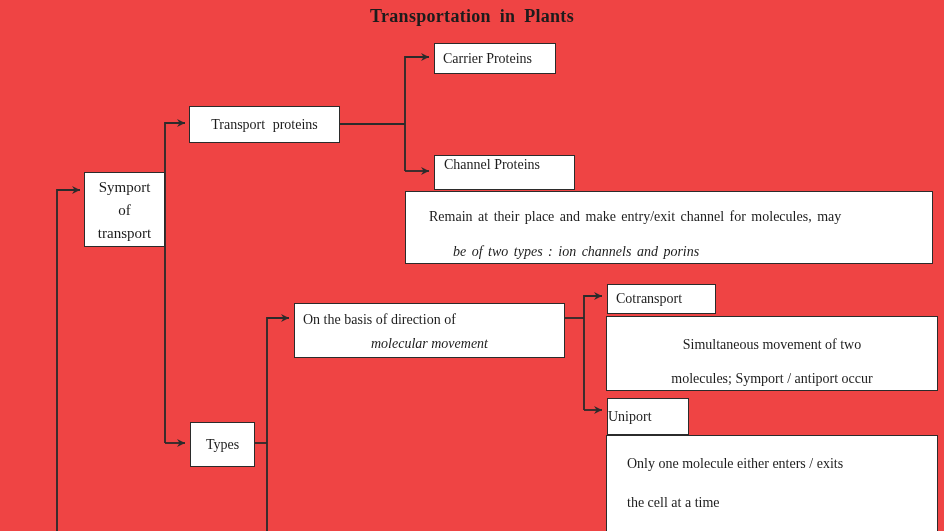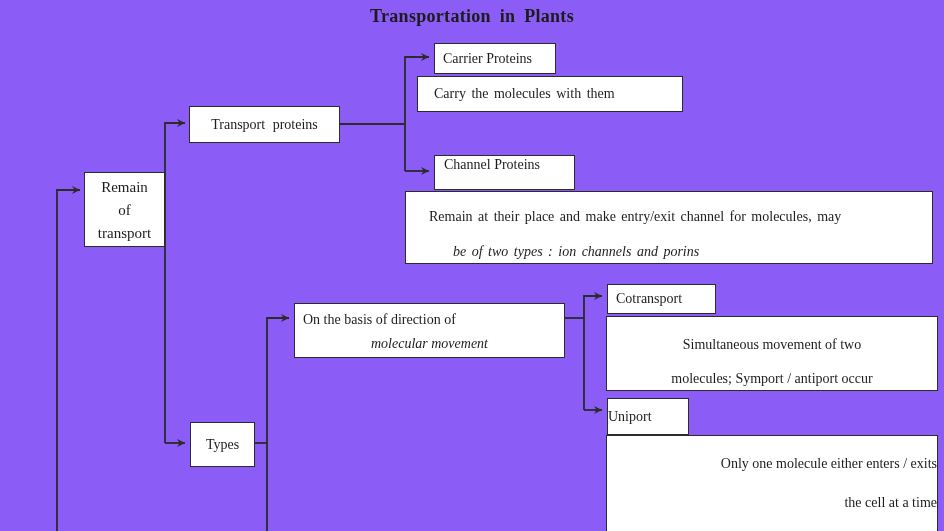--- a/index.html
+++ b/index.html
@@ -1,18 +1,18 @@
 <!DOCTYPE html>
 <html><head>
 <meta charset="utf-8">
 <style>
   html,body { margin:0; padding:0; background:#ffffff; }
   #stage {
     position:relative; width:944px; height:531px; overflow:hidden;
-    background:#8b5cf6; font-family:"Liberation Serif", serif; color:#1c1c1c;
+    background:#ef4444; font-family:"Liberation Serif", serif; color:#1c1c1c;
   }
   #connectors { position:absolute; left:0; top:0; width:944px; height:531px; }
   .title {
     position:absolute; left:0; top:6px; width:944px; text-align:center;
     font-size:18px; font-weight:bold; letter-spacing:0.3px; word-spacing:4px;
   }
   .box {
     position:absolute; box-sizing:border-box; border:1.6px solid #2b2b2b;
     background:#ffffff; font-size:14px; line-height:1.25;
   }
@@ -28,21 +28,21 @@
   .channel-desc .l1 { padding-left:23px; line-height:35px; }
   .channel-desc .l2 { padding-left:47px; line-height:35px;font-style:italic; }
   .types { left:190px; top:422px; width:65px; height:45px; display:flex; align-items:center; justify-content:center; }
   .basis { left:294px; top:303px; width:271px; height:55px; padding-top:4px; }
   .basis .l1 { padding-left:8px; line-height:24px; }
   .basis .l2 { text-align:center; line-height:24px;font-style:italic; }
   .cotransport { left:607px; top:284px; width:109px; height:30px; display:flex; align-items:center; padding-left:8px; }
   .cotransport-desc { left:606px; top:316px; width:332px; height:75px; padding-top:11px; text-align:center; }
   .cotransport-desc .line { line-height:34px; }
   .uniport { left:607px; top:398px; width:82px; height:37px; display:flex; align-items:center; padding-left:0; }
-  .uniport-desc { left:606px; top:435px; width:332px; height:97px; padding-top:8px; padding-left:1px;text-align:right; }
+  .uniport-desc { left:606px; top:435px; width:332px; height:97px; padding-top:8px; padding-left:20px; }
   .uniport-desc .line { line-height:39px; }
 </style>
 </head>
 <body>
 
 <div id="stage">
 
   <svg id="connectors" viewBox="0 0 944 531" fill="none">
     <defs>
       <marker id="arrow" markerWidth="10" markerHeight="10" refX="8" refY="5" orient="auto" markerUnits="userSpaceOnUse">
@@ -69,34 +69,31 @@
     <path d="M565,318 L584,318" stroke="#2b2b2b" stroke-width="1.8"></path>
 
     <path d="M584,410 L584,296 L602,296" stroke="#2b2b2b" stroke-width="1.8" marker-end="url(#arrow)"></path>
 
     <path d="M584,410 L602,410" stroke="#2b2b2b" stroke-width="1.8" marker-end="url(#arrow)"></path>
   </svg>
 
   <div class="title">Transportation in Plants</div>
 
   <div class="box methods">
-    <span class="line">Remain</span>
+    <span class="line">Symport</span>
     <span class="line">of</span>
     <span class="line">transport</span>
   </div>
 
   <div class="box transport">
     <span class="line">Transport proteins</span>
   </div>
 
   <div class="box carrier">
     <span class="line">Carrier Proteins</span>
-  </div>
-  <div class="box carrier-desc">
-    <span class="line">Carry the molecules with them</span>
   </div>
 
   <div class="box channel-desc">
     <span class="line l1">Remain at their place and make entry/exit channel for molecules, may</span>
     <span class="line l2">be of two types : ion channels and porins</span>
   </div>
   <div class="box channel">
     <span class="line">Channel Proteins</span>
   </div>
 

